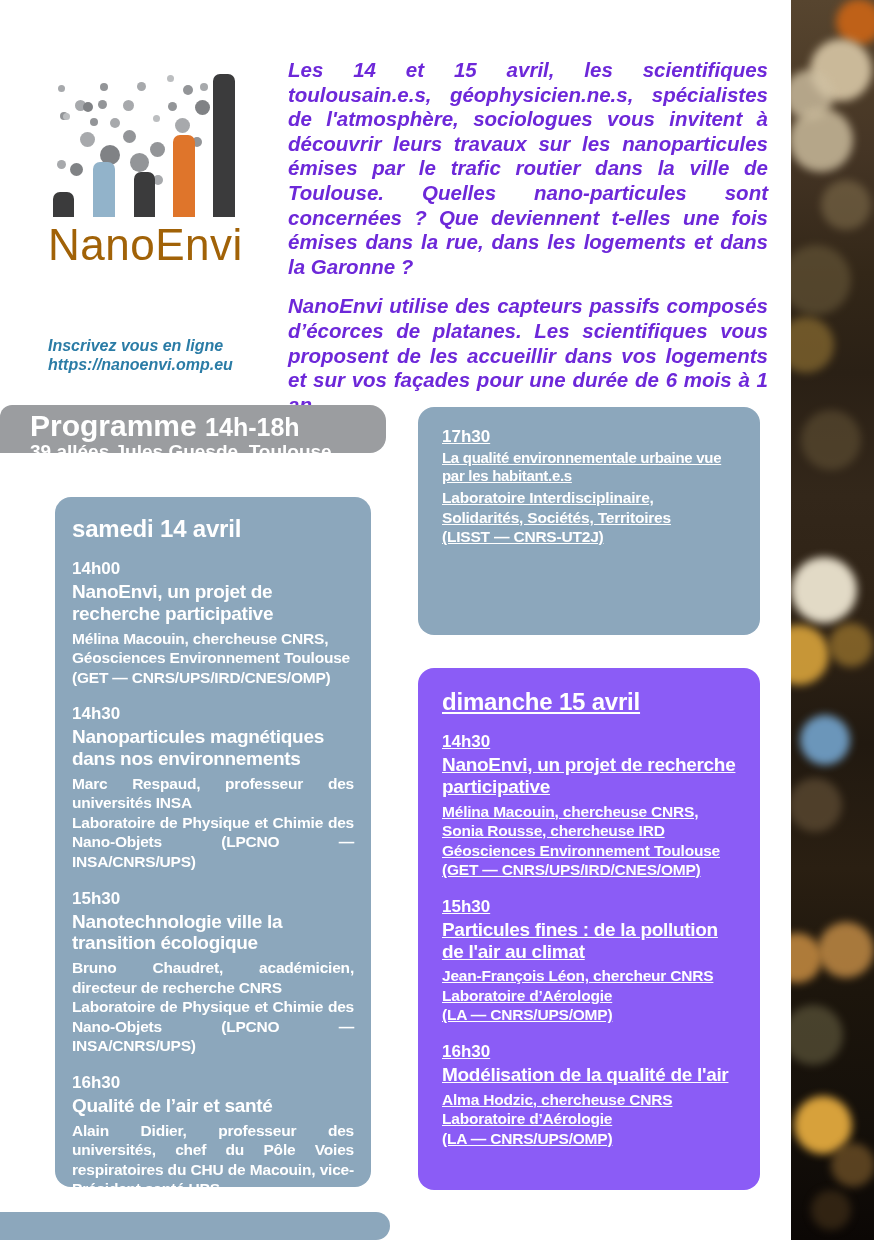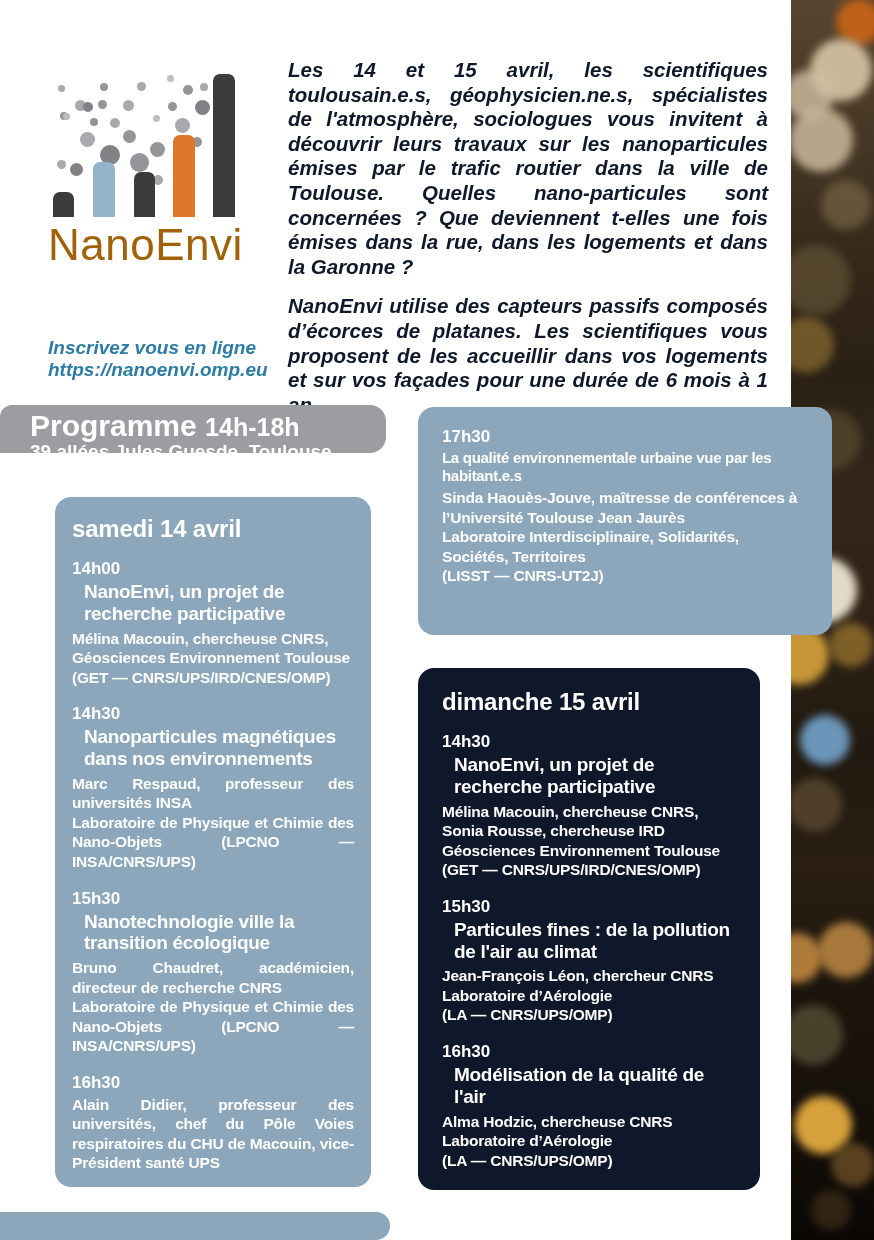--- a/index.html
+++ b/index.html
@@ -12,43 +12,43 @@
            #2a2015 30%,#33271a 40%,#2e2215 50%,#211910 60%,#2a1f12 70%,#1c150c 80%,
            #15100a 90%,#0b0705 100%);}
   .bokeh{position:absolute;border-radius:50%;filter:blur(4px);}
   
   .logo{position:absolute;left:48px;top:60px;width:215px;height:230px;}
   .lbar{position:absolute;bottom:73px;border-radius:7px 7px 0 0;}
   .ldot{position:absolute;border-radius:50%;}
   .logo-title{position:absolute;left:0;top:160px;font-size:44px;font-weight:400;
               color:#a16207;letter-spacing:0.5px;}
   
-  .intro{position:absolute;left:288px;top:58px;width:480px;color:#0f172a;
+  .intro{position:absolute;left:288px;top:58px;width:480px;color:#6d28d9;
          font-size:20.5px;line-height:1.2;font-weight:700;font-style:italic;
          text-align:justify;}
   .intro p{margin:0 0 15px 0;}
   
-  .signup{position:absolute;left:48px;top:337px;font-size:19px;line-height:1.18;
+  .signup{position:absolute;left:48px;top:337px;font-size:16px;line-height:1.18;
           font-weight:700;font-style:italic;color:#2b7ca6;}
   .signup a{color:#2b7ca6;text-decoration:none;}
   
   .prog-bar{position:absolute;left:0;top:405px;width:386px;height:48px;background:#9b9da0;
             border-radius:12px 16px 16px 0;color:#fff;padding:6px 0 0 30px;box-sizing:border-box;}
   .prog-line1{font-size:30px;font-weight:700;line-height:1.0;}
   .prog-hours{font-size:25px;font-weight:700;}
   .prog-line2{font-size:19px;font-weight:700;line-height:1.15;}
   
   .box{position:absolute;border-radius:16px;color:#fff;box-sizing:border-box;}
-  .box-late{left:418px;top:407px;width:414px;height:228px;padding:20px 24px;}
+  .box-late{left:418px;top:407px;width:342px;height:228px;padding:20px 24px;text-decoration:underline;}
   .box-sat{left:55px;top:497px;width:316px;height:690px;padding:18px 17px;}
   .box-sun{left:418px;top:668px;width:342px;height:522px;padding:20px 24px;}
   .day-heading{font-size:24px;font-weight:700;margin:0 0 16px 0;letter-spacing:-0.2px;}
   .session{margin-bottom:17px;}
   .s-time{font-size:17px;font-weight:700;margin-bottom:2px;}
-  .s-title{font-size:19px;font-weight:700;line-height:1.15;letter-spacing:-0.3px;margin-bottom:4px;margin-left:12px;}
+  .s-title{font-size:19px;font-weight:700;line-height:1.15;letter-spacing:-0.3px;margin-bottom:4px;}
   .s-title-big{font-size:15px;font-weight:700;line-height:1.18;letter-spacing:-0.3px;margin-bottom:4px;}
   .s-line{font-size:15.5px;font-weight:700;line-height:1.26;letter-spacing:-0.2px;}
   .just{text-align:justify;}
   
   .bottom-bar{position:absolute;left:0;top:1212px;width:390px;height:28px;
               border-radius:0 14px 14px 0;}
 </style>
 </head>
 <body>
 
@@ -131,21 +131,20 @@
     <div class="prog-line1">
       <span>Programme</span>
       <span class="prog-hours">14h-18h</span>
     </div>
     <div class="prog-line2">39 allées Jules Guesde, Toulouse</div>
   </div>
 
   <div class="box box-late" id="box-late" style="background: rgb(140, 167, 188);">
     <div class="s-time">17h30</div>
     <div class="s-title-big">La qualité environnementale urbaine vue par les habitant.e.s</div>
-    <div class="s-line">Sinda Haouès-Jouve, maîtresse de conférences à l’Université Toulouse Jean Jaurès</div>
     <div class="s-line">Laboratoire Interdisciplinaire, Solidarités, Sociétés, Territoires</div>
     <div class="s-line">(LISST — CNRS-UT2J)</div>
   </div>
 
   <div class="box box-sat" id="box-sat" style="background: rgb(140, 167, 188);">
     <div class="day-heading">samedi 14 avril</div>
 
     <div class="session">
       <div class="s-time">14h00</div>
       <div class="s-title">NanoEnvi, un projet de recherche participative</div>
@@ -163,25 +162,26 @@
 
     <div class="session">
       <div class="s-time">15h30</div>
       <div class="s-title">Nanotechnologie ville la transition écologique</div>
       <div class="s-line just">Bruno Chaudret, académicien, directeur de recherche CNRS</div>
       <div class="s-line just">Laboratoire de Physique et Chimie des Nano-Objets (LPCNO — INSA/CNRS/UPS)</div>
     </div>
 
     <div class="session">
       <div class="s-time">16h30</div>
+      <div class="s-title">Qualité de l’air et santé</div>
       <div class="s-line just">Alain Didier, professeur des universités, chef du Pôle Voies respiratoires du CHU de Macouin, vice-Président santé UPS</div>
     </div>
   </div>
 
-  <div class="box box-sun" id="box-sun" style="background: #0f172a;">
+  <div class="box box-sun" id="box-sun" style="background: #8b5cf6; text-decoration: underline;">
     <div class="day-heading">dimanche 15 avril</div>
 
     <div class="session">
       <div class="s-time">14h30</div>
       <div class="s-title">NanoEnvi, un projet de recherche participative</div>
       <div class="s-line">Mélina Macouin, chercheuse CNRS,</div>
       <div class="s-line">Sonia Rousse, chercheuse IRD</div>
       <div class="s-line">Géosciences Environnement Toulouse</div>
       <div class="s-line">(GET — CNRS/UPS/IRD/CNES/OMP)</div>
     </div>

